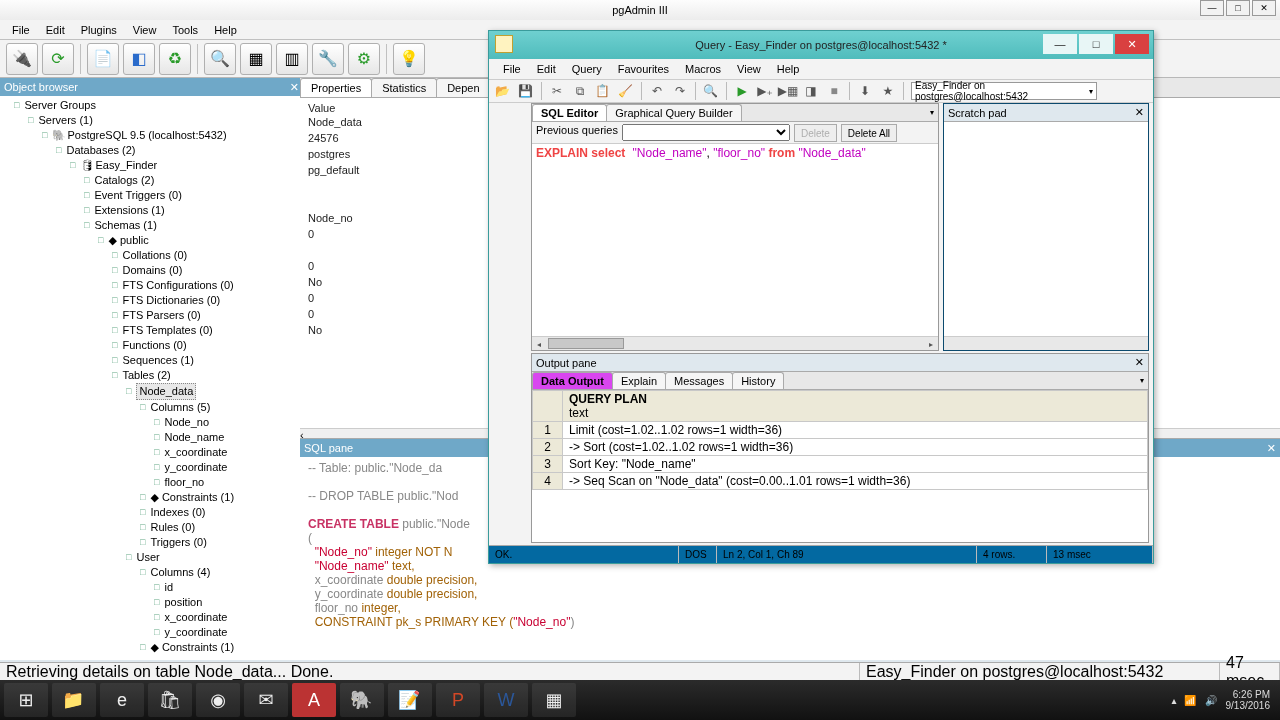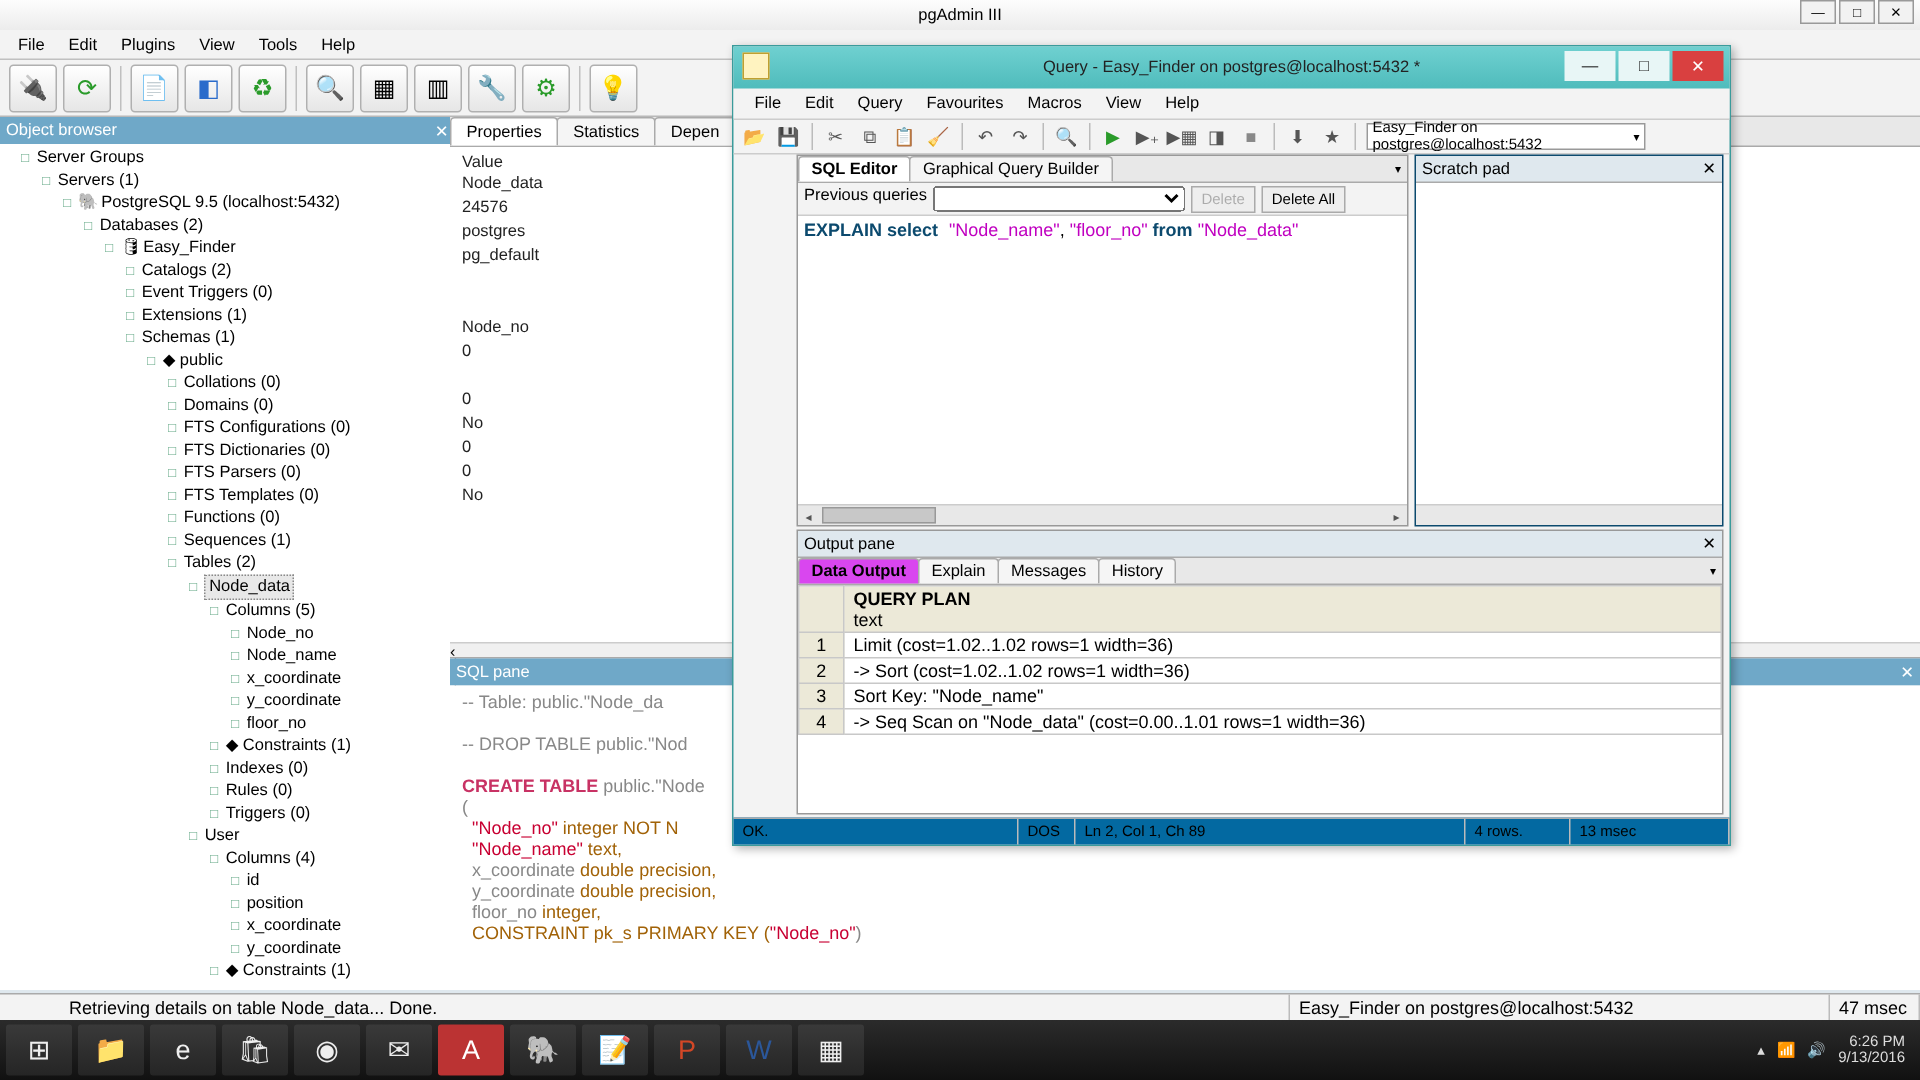--- a/index.html
+++ b/index.html
@@ -62,21 +62,21 @@
 .qeditor{ flex:0 0 248px; display:flex;}
 .qeditor .left{ flex:0 0 408px; border:1px solid #999; display:flex; flex-direction:column;}
 .qeditor .subtabs{ display:flex; background:#e8e8e8; border-bottom:1px solid #aaa; align-items:center;}
 .subtabs .stab{ padding:2px 8px; border:1px solid #aaa; border-bottom:none; background:#f5f5f5; border-radius:3px 3px 0 0; margin-right:-1px;}
 .subtabs .stab.active{ background:#fff; font-weight:bold;}
 .subtabs .sdrop{ margin-left:auto; padding:0 4px; font-size:8px;}
 .qeditor .prevq{ height:22px; display:flex; gap:4px; padding:2px 4px; border-bottom:1px solid #ccc;}
 .prevq select{ width:168px; height:17px; font-size:10px;}
 .prevq button{ height:18px; font-size:10px; padding:0 6px; background:#eee; border:1px solid #aaa;}
 .qeditor .code{ flex:1; background:#fff; font-family:Consolas,monospace; font-size:12px; padding:2px 4px; white-space:nowrap; overflow:hidden;}
-.qeditor .code .ekw{ color:#0c4a6e; font-weight:bold;}
+.qeditor .code .ekw{ color:#ef4444; font-weight:bold;}
 .qeditor .code .estr{ color:#c000c0;}
 .qeditor .hscroll{ height:14px; background:#e8e8e8; border-top:1px solid #ccc; position:relative;}
 .qeditor .hscroll .thumb{ position:absolute; left:16px; top:1px; width:76px; height:11px; background:#c8c8c8; border:1px solid #999;}
 .qeditor .hscroll .arr{ position:absolute; top:0; width:14px; height:14px; display:flex;align-items:center;justify-content:center; font-size:8px; color:#555;}
 .qeditor .hscroll .arrL{ left:0;} .qeditor .hscroll .arrR{ right:0;}
 .scratch{ flex:1; border:1px solid #0c4a6e; margin-left:4px; display:flex; flex-direction:column;}
 .scratch .sh{ height:18px; background:#dfe8ee; border-bottom:1px solid #aaa; display:flex; align-items:center; justify-content:space-between; padding:0 4px;}
 .scratch .sbody{ flex:1; background:#fff;}
 .scratch .sscroll{ height:14px; background:#e8e8e8; border-top:1px solid #ccc; position:relative;}
 
@@ -90,21 +90,21 @@
 .grid table{ border-collapse:collapse; width:100%;}
 .grid td,.grid th{ border:1px solid #c8c8c8; padding:1px 6px; text-align:left;}
 .grid th{ background:#ece9d8; font-weight:normal;}
 .grid .rownum{ width:30px; text-align:center; background:#ece9d8;}
 .grid .qph{ font-weight:bold;}
 
 .qstatus{ position:absolute; left:0; right:0; bottom:0; height:18px; border-top:1px solid #aaa; display:flex; align-items:center; font-size:10px; background:#0369a1;}
 .qstatus span{ padding:0 6px; border-right:1px solid #bbb; height:100%; display:flex; align-items:center;}
 
 
-.statusbar{ position:absolute; left:0; right:0; bottom:40px; height:18px; border-top:1px solid #aaa; display:flex; align-items:center; font-size:12px; background:#f3f3f3;padding-left:40px;}
+.statusbar{ position:absolute; left:0; right:0; bottom:40px; height:18px; border-top:1px solid #aaa; display:flex; align-items:center; font-size:16px; background:#f3f3f3;}
 .statusbar span{ padding:0 6px; border-right:1px solid #bbb; height:100%; display:flex; align-items:center;}
 
 
 .taskbar{ position:absolute; left:0; right:0; bottom:0; height:40px; background:linear-gradient(#2b2b2b,#111); display:flex; align-items:center; padding:0 4px; gap:4px;}
 .taskbar .tb{ width:44px; height:34px; background:rgba(255,255,255,.08); display:flex;align-items:center;justify-content:center; font-size:18px; color:#eee; border-radius:2px;}
 .taskbar .tray{ margin-left:auto; display:flex; align-items:center; gap:8px; color:#ddd; font-size:10px; padding-right:6px;}
 </style>
 </head>
 <body>
 

